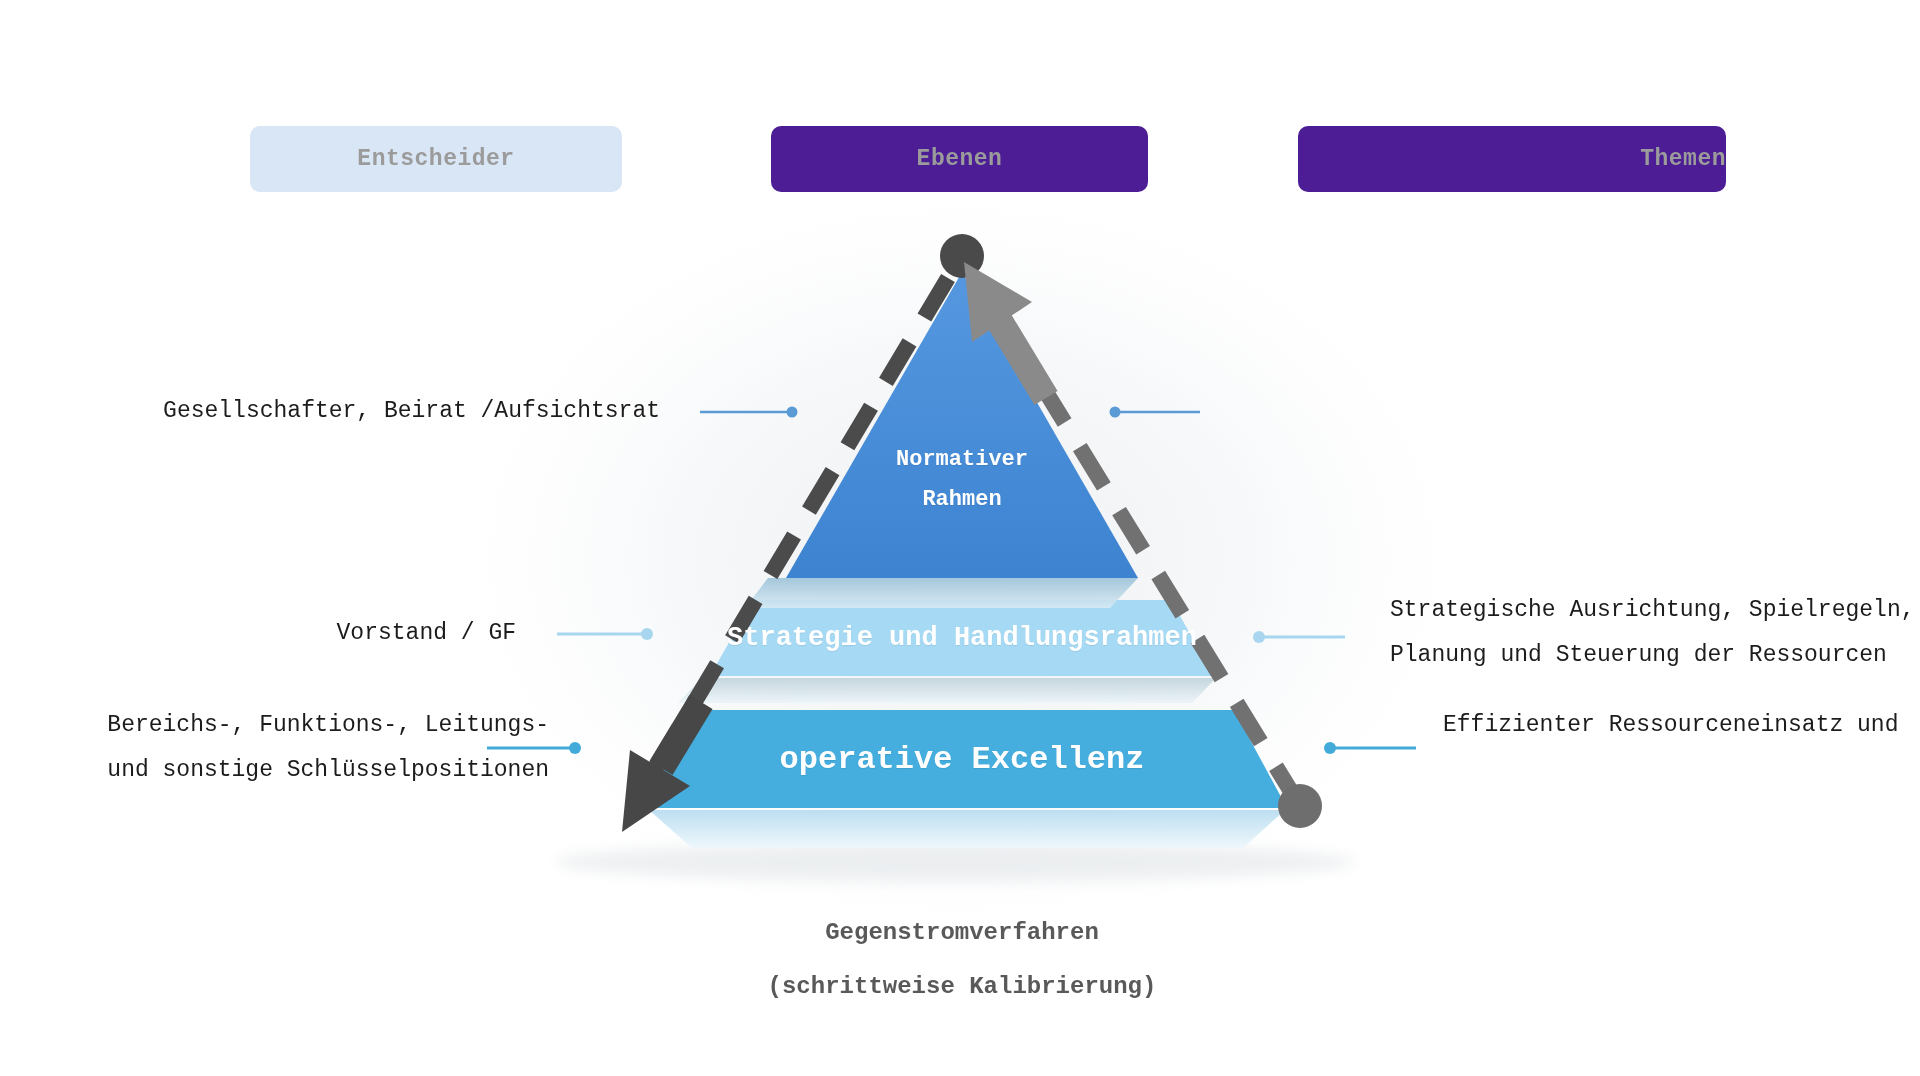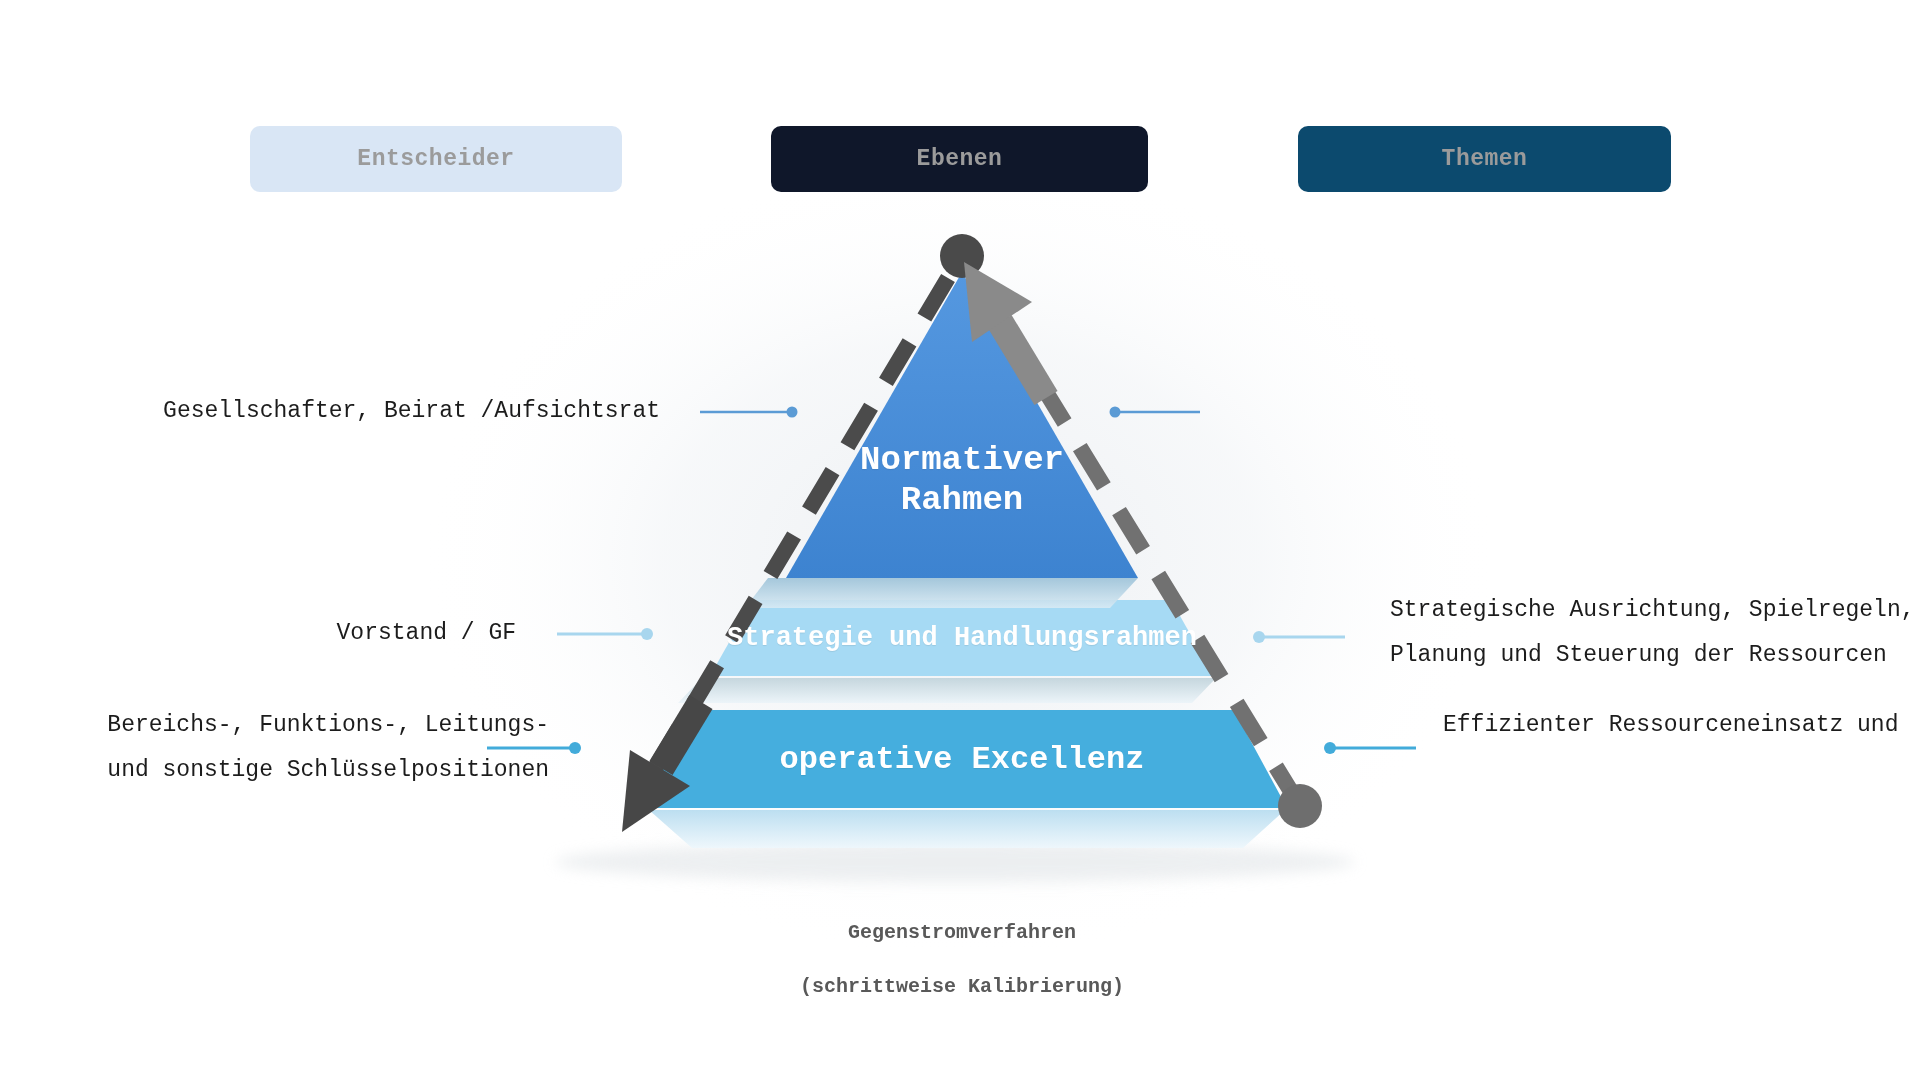--- a/index.html
+++ b/index.html
@@ -17,21 +17,21 @@
     position:absolute;font-size:23px;line-height:45px;white-space:nowrap;
   }
   .side-label.left{text-align:right;}
   .band-label{
     position:absolute;left:962px;transform:translateX(-50%);
     color:#ffffff;font-weight:bold;text-align:center;white-space:nowrap;
     text-shadow:0 1px 1px rgba(0,0,0,0.08);
   }
   .caption{
     position:absolute;left:962px;top:906px;transform:translateX(-50%);
-    font-size:20px;font-weight:bold;line-height:54px;text-align:center;white-space:nowrap;
+    font-size:24px;font-weight:bold;line-height:54px;text-align:center;white-space:nowrap;
   }
 </style>
 </head>
 <body>
 
 <div class="stage">
 
   <svg class="diagram" viewBox="0 0 1920 1076">
     <defs>
       <radialGradient id="glow" cx="50%" cy="50%" r="50%">
@@ -115,28 +115,28 @@
     </g>
     <g>
       <circle cx="1330" cy="748" r="6" fill="#42abda"></circle>
       <line x1="1330" y1="748" x2="1416" y2="748" stroke-width="3" stroke="#42abda"></line>
     </g>
   </svg>
 
   <div class="hdr-box" style="left: 250px; width: 372px; background: rgb(217, 230, 245); color: rgb(155, 155, 155);">
     <span>Entscheider</span>
   </div>
-  <div class="hdr-box" style="left: 771px; width: 377px; background: #0f172a; color: rgb(155, 155, 155);">
+  <div class="hdr-box" style="left: 771px; width: 377px; background: #4c1d95; color: rgb(155, 155, 155);">
     <span>Ebenen</span>
   </div>
-  <div class="hdr-box" style="left: 1298px; width: 373px; background: #0c4a6e; color: rgb(155, 155, 155);">
+  <div class="hdr-box" style="left: 1298px; width: 428px; background: #4c1d95; color: rgb(155, 155, 155); justify-content: flex-end;">
     <span>Themen</span>
   </div>
 
-  <div class="band-label" style="top:440px;font-size:34px;line-height:40px;">
+  <div class="band-label" style="top:440px;font-size:22px;line-height:40px;">
     <div>Normativer</div>
     <div>Rahmen</div>
   </div>
   <div class="band-label" style="top:622px;font-size:27px;line-height:32px;">Strategie und Handlungsrahmen</div>
   <div class="band-label" style="top:744px;font-size:32px;line-height:32px;">operative Excellenz</div>
 
   <div class="side-label left" style="right: 1260px; top: 389px; color: rgb(28, 28, 28);">
     <div>Gesellschafter, Beirat /Aufsichtsrat</div>
   </div>
   <div class="side-label left" style="right: 1404px; top: 611px; color: rgb(28, 28, 28);">

